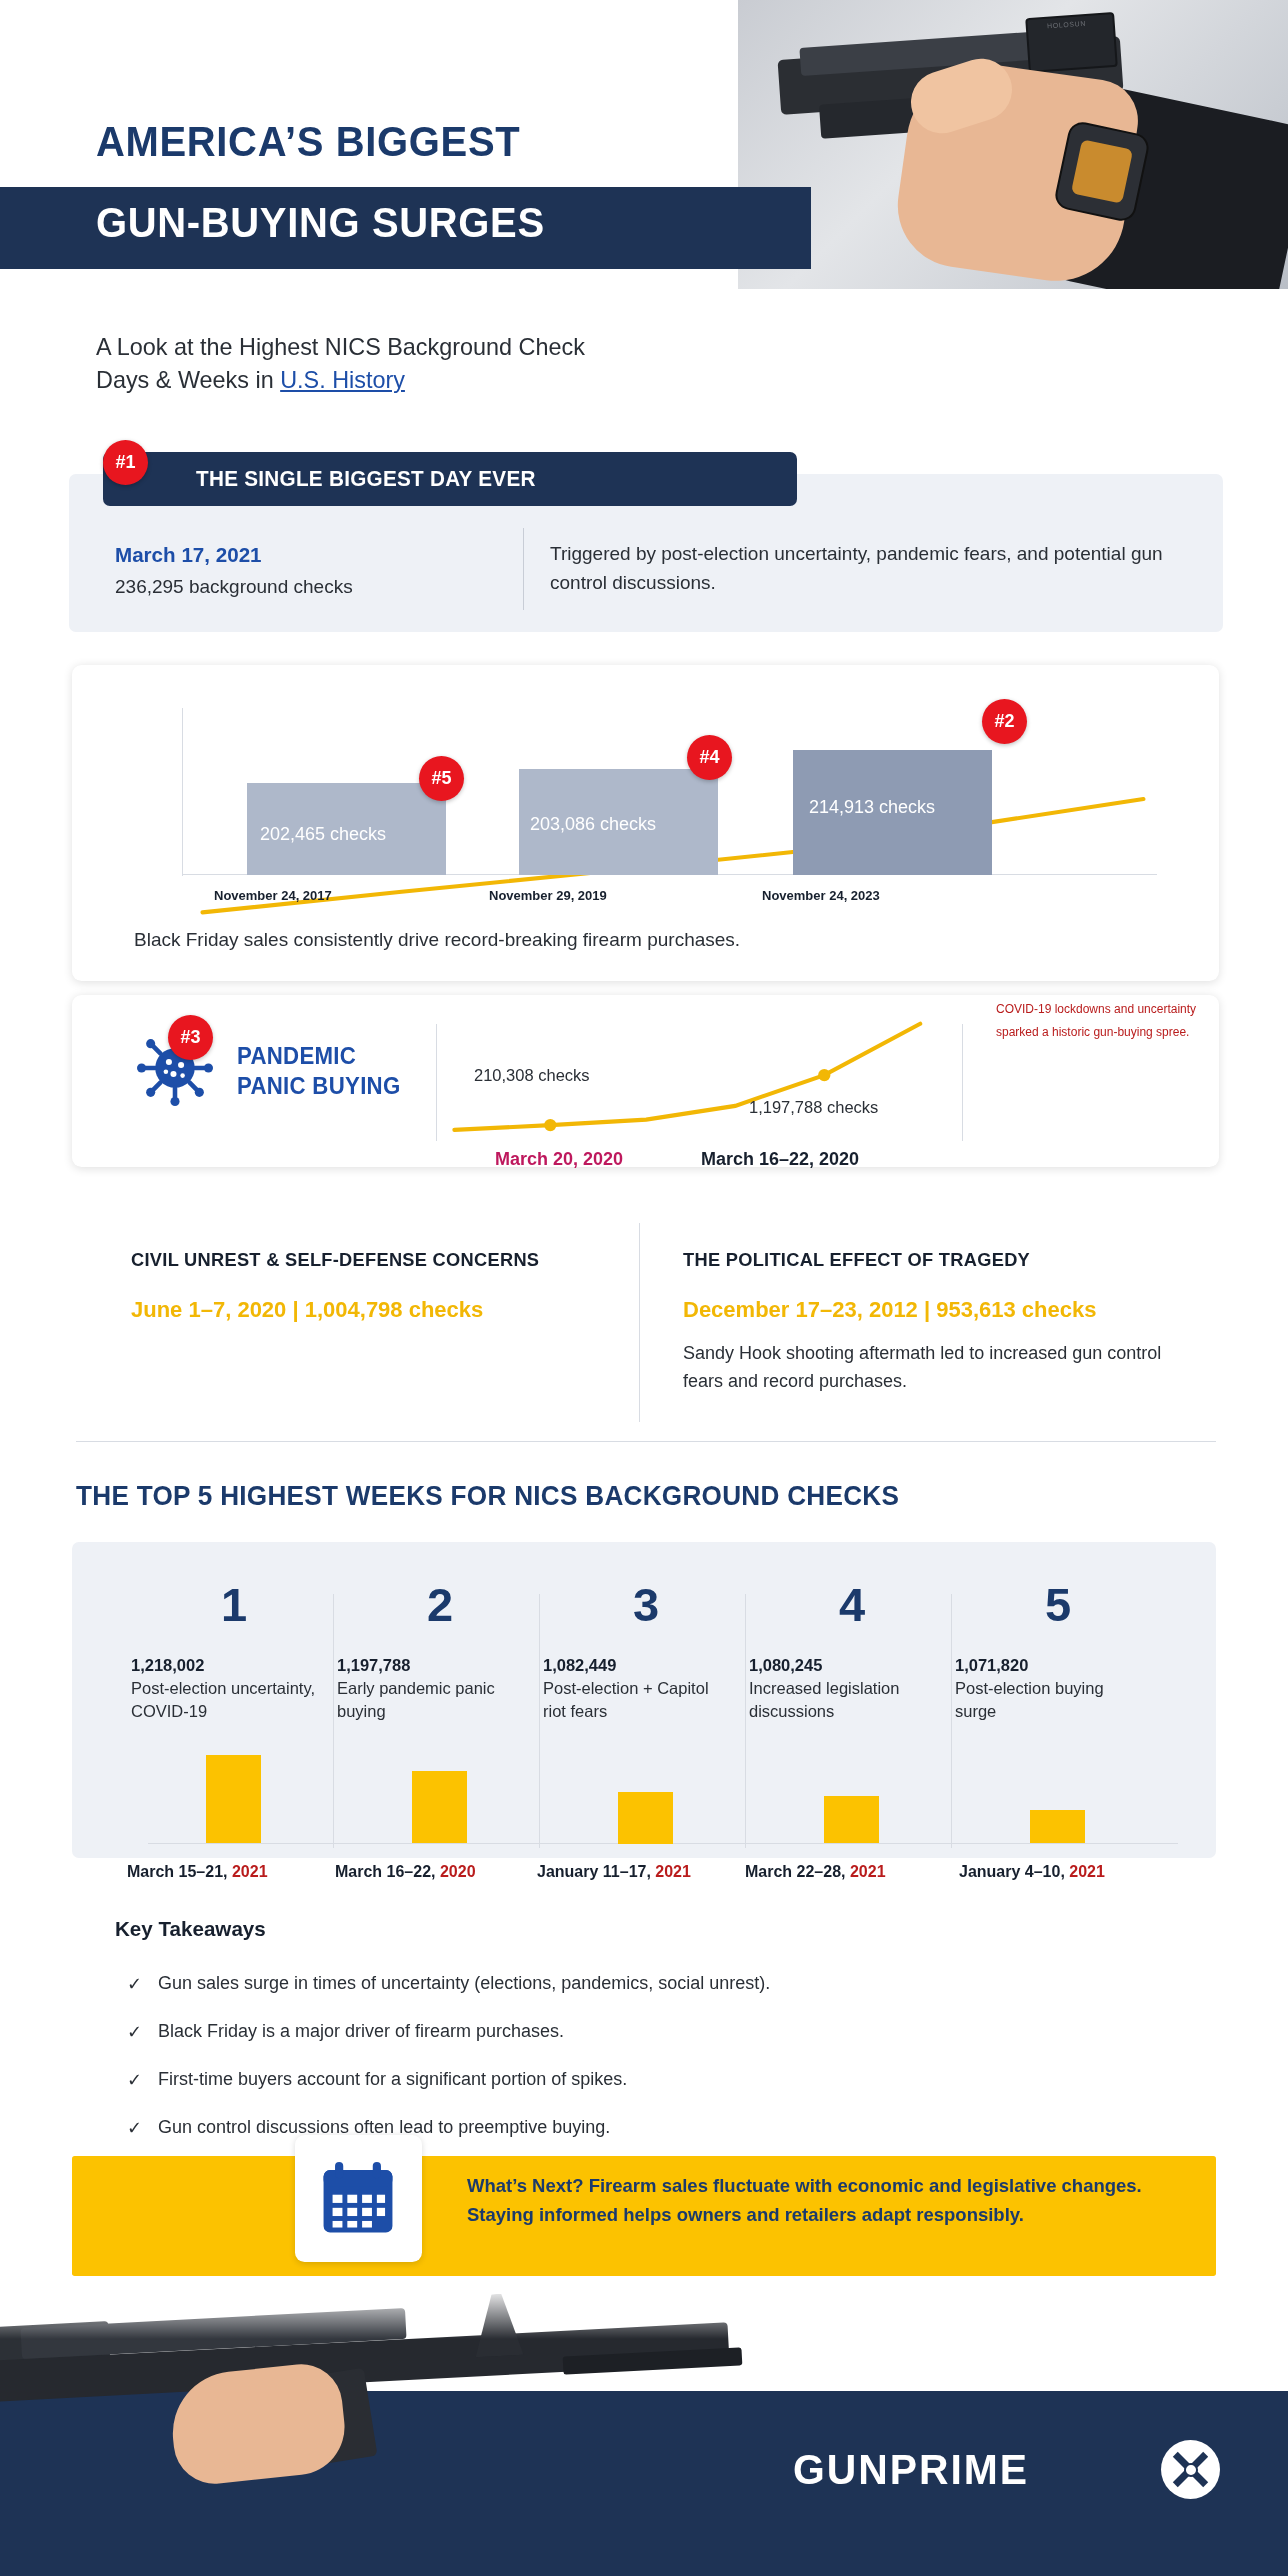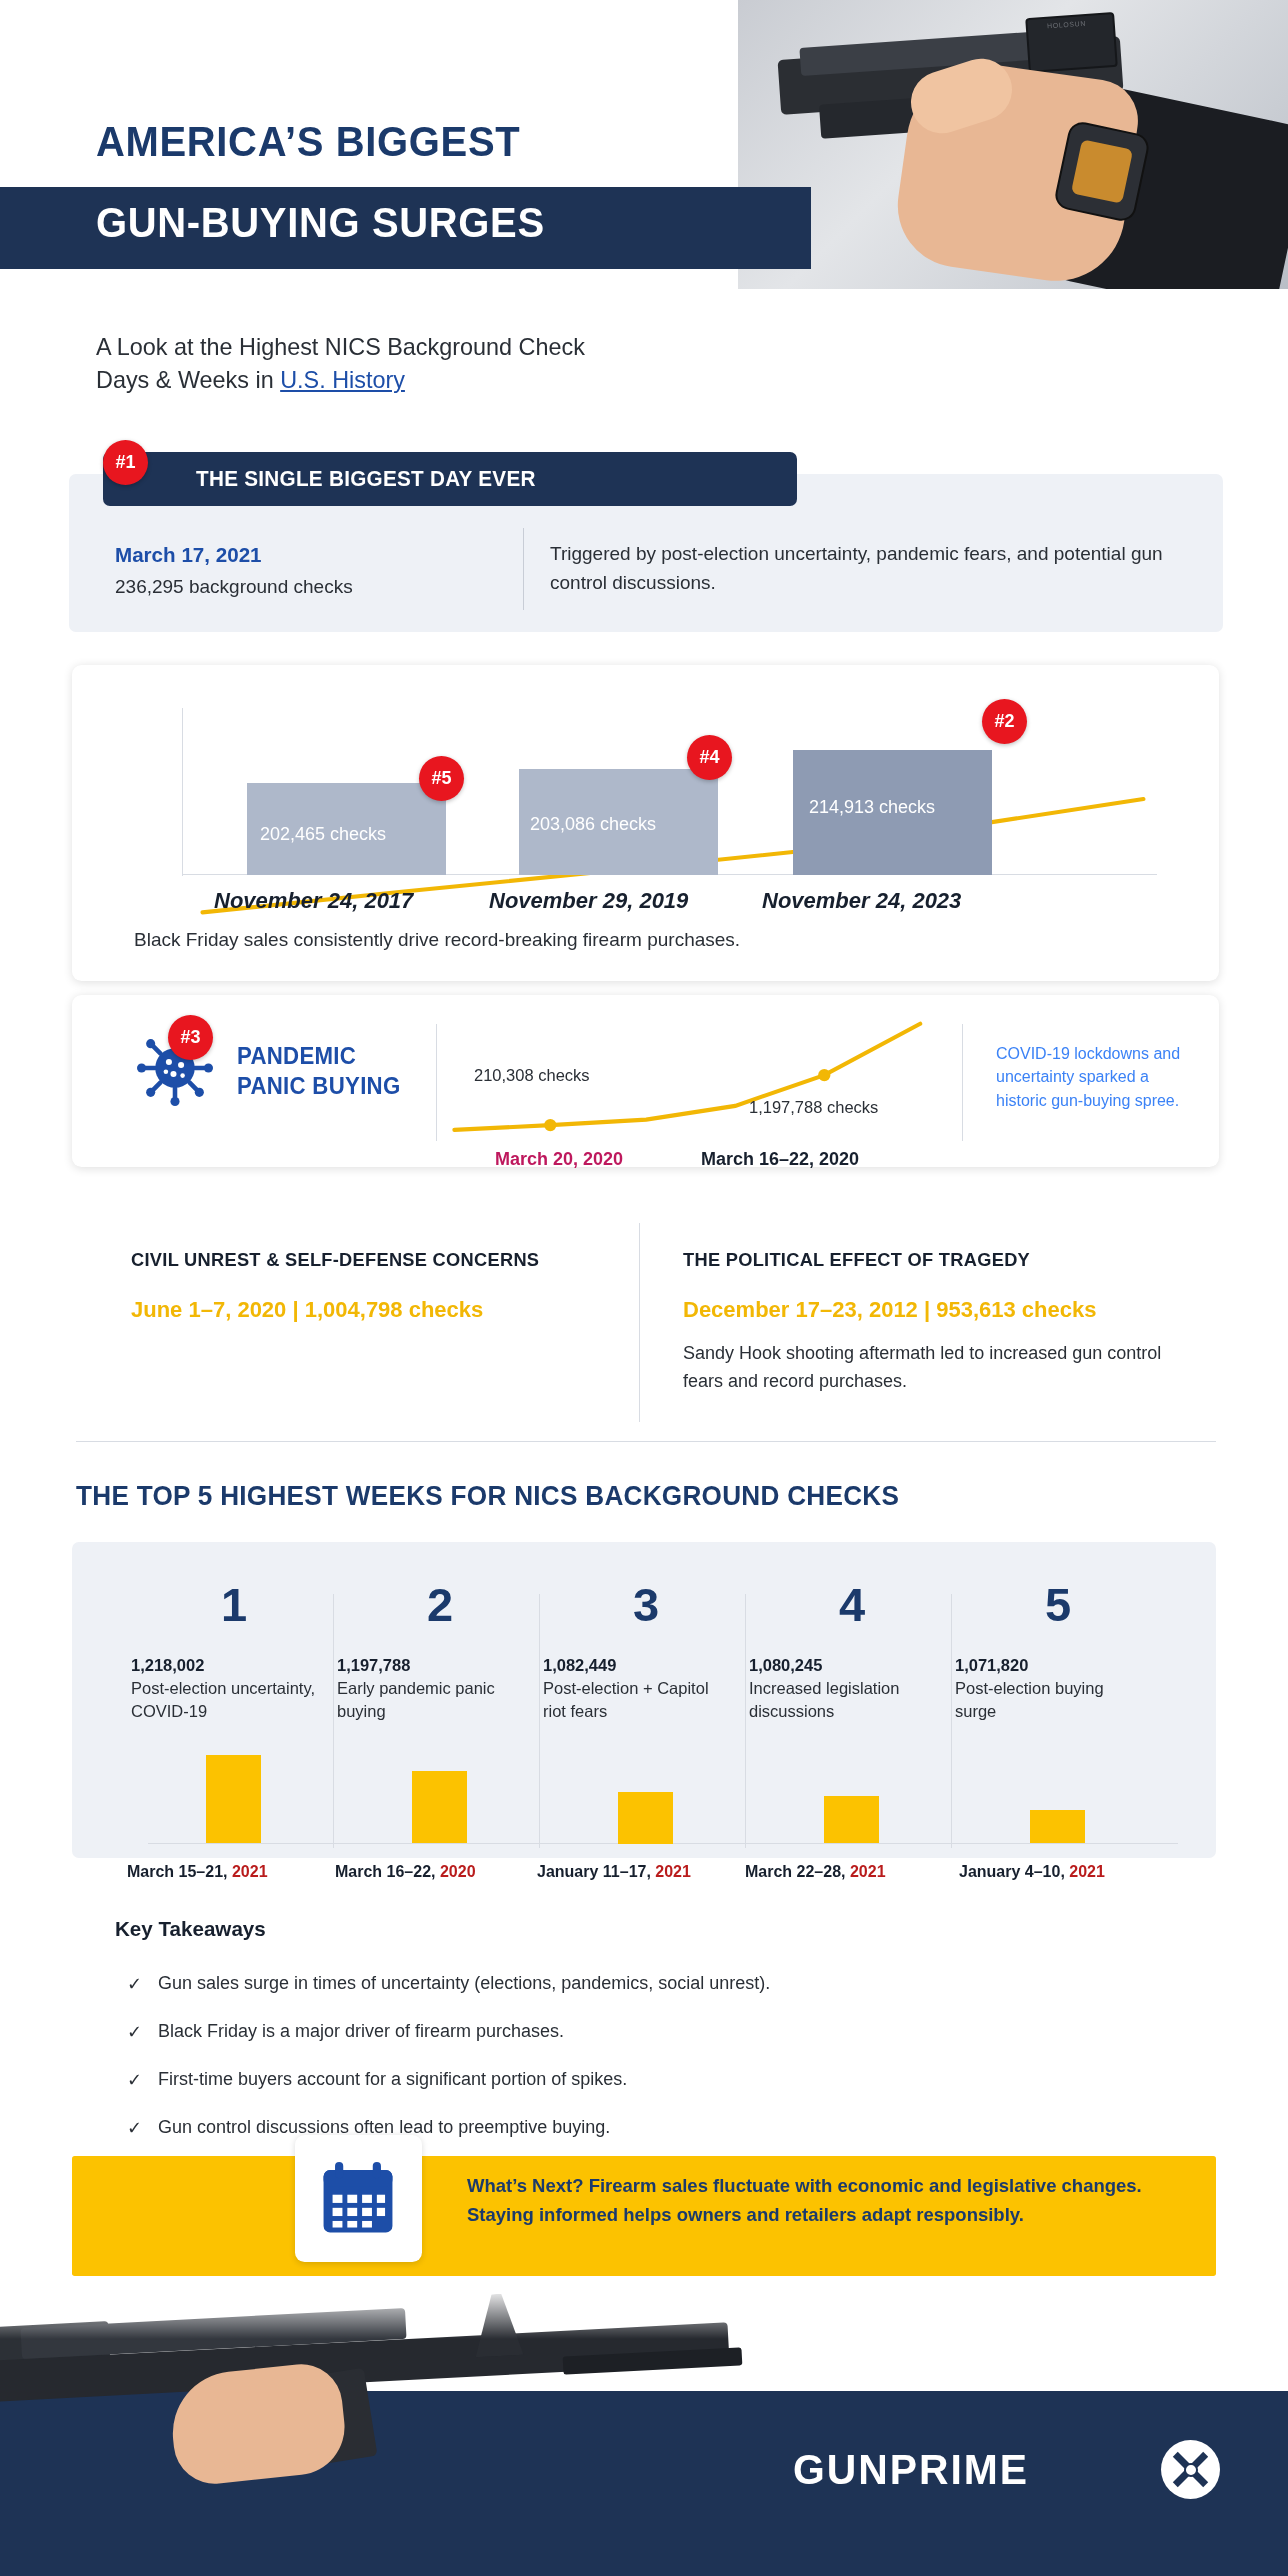--- a/index.html
+++ b/index.html
@@ -255,24 +255,23 @@
     position: absolute;
     font-size: 18px;
     color: #ffffff;
     font-weight: 500;
   }
   #bf-lab-1 { left: 260px; top: 824px; }
   #bf-lab-2 { left: 530px; top: 814px; }
   #bf-lab-3 { left: 809px; top: 797px; }
   .bf-date {
     position: absolute;
-    font-size: 22px;
+    font-size: 13px;
     font-weight: 800;
     color: #17202e;
-    font-style: italic;
   }
   #bf-date-1 { left: 214px; top: 888px; }
   #bf-date-2 { left: 489px; top: 888px; }
   #bf-date-3 { left: 762px; top: 888px; }
   #badge5 { left: 419px; top: 756px; }
   #badge4 { left: 687px; top: 735px; }
   #badge2 { left: 982px; top: 699px; }
   .sec2-note {
     position: absolute;
     left: 134px; top: 929px;
@@ -340,25 +339,25 @@
   }
   .pan-date-2 {
     position: absolute;
     left: 701px; top: 1149px;
     font-size: 18px;
     font-weight: 800;
     color: #17202e;
   }
   .sec3-desc {
     position: absolute;
-    left: 996px; top: 1042px;
+    left: 996px; top: 998px;
     width: 206px;
-    font-size: 16px;
+    font-size: 12px;
     line-height: 23.4px;
-    color: #3b82f6;
+    color: #b91c1c;
   }
 
   
   .twocol-div {
     position: absolute;
     left: 639px; top: 1223px;
     width: 1.4px; height: 199px;
     background: #d8dce3;
   }
   .twocol-rule {

